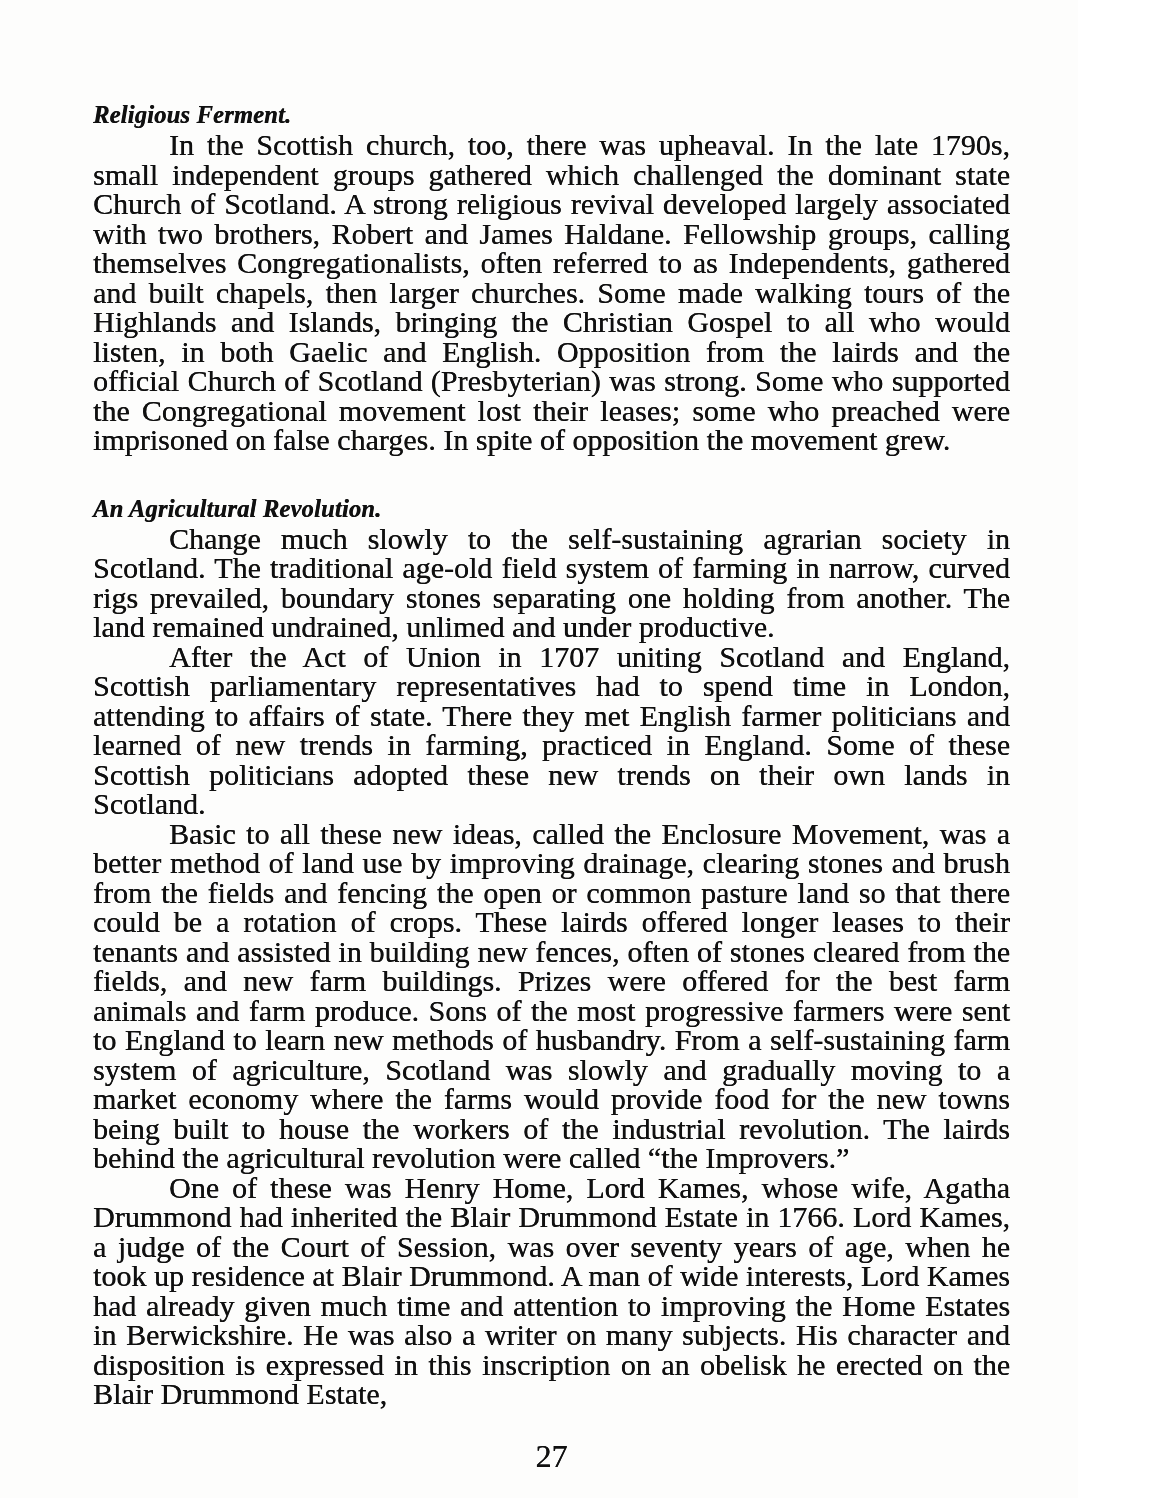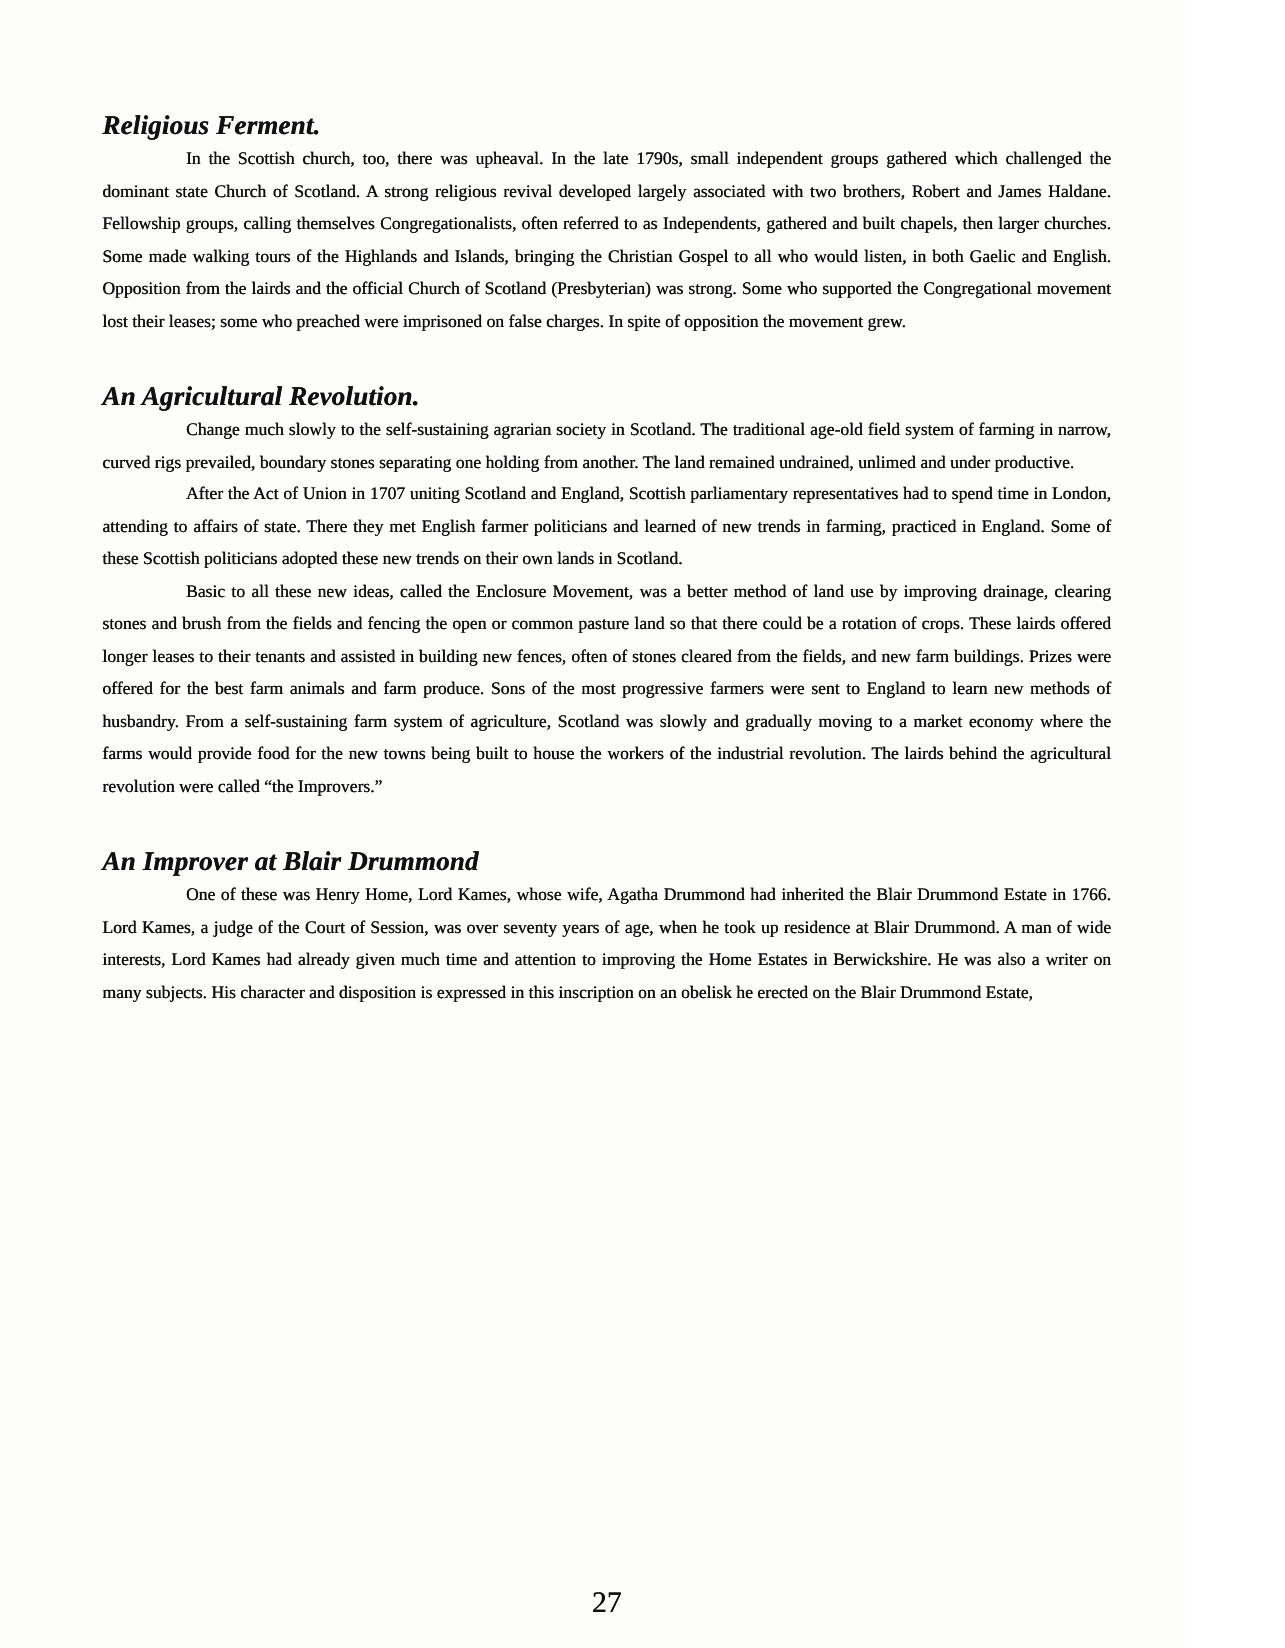--- a/index.html
+++ b/index.html
@@ -34,41 +34,41 @@
     letter-spacing: 0.2px;
     text-shadow: 0.4px 0 0 currentColor;
   }
   section:first-child .heading {
     margin-top: 100px;
   }
   section + section .heading {
     margin-top: 39px;
   }
   .body-par {
-    font-size: 16px;
+    font-size: 30px;
     line-height: 29.5px;
     text-align: justify;
     text-indent: 76px;
     text-shadow: 0.3px 0 0 currentColor;
   }
   .quote {
     margin-top: 27px;
     margin-left: 79px;
     font-style: italic;
     font-size: 24.5px;
     line-height: 32.5px;
     text-shadow: 0.35px 0 0 currentColor;
   }
   .page-number {
     position: absolute;
     top: 1441px;
     left: 93px;
     width: 917px;
     text-align: center;
-    font-size: 27px;
+    font-size: 32px;
     line-height: 30px;
     text-shadow: 0.3px 0 0 currentColor;
   }
 </style>
 </head>
 <body>
 
 <div class="page">
   <main class="content">
 
@@ -78,20 +78,19 @@
     </section>
 
     <section>
       <h2 class="heading">An Agricultural Revolution.</h2>
       <p class="body-par">Change much slowly to the self-sustaining agrarian society in Scotland.  The traditional age-old field system of farming in narrow, curved rigs prevailed, boundary stones separating one holding from another.  The land remained undrained, unlimed and under productive.</p>
       <p class="body-par">After the Act of Union in 1707 uniting Scotland and England, Scottish parliamentary representatives had to spend time in London, attending to affairs of state.  There they met English farmer politicians and learned of new trends in farming, practiced in England.  Some of these Scottish politicians adopted these new trends on their own lands in Scotland.</p>
       <p class="body-par">Basic to all these new ideas, called the Enclosure Movement, was a better method of land use by improving drainage, clearing stones and brush from the fields and fencing the open or common pasture land so that there could be a rotation of crops. These lairds offered longer leases to their tenants and assisted in building new fences, often of stones cleared from the fields, and new farm buildings.  Prizes were offered for the best farm animals and farm produce.  Sons of the most progressive farmers were sent to England to learn new methods of husbandry. From a self-sustaining farm system of agriculture, Scotland was slowly and gradually moving to a market economy where the farms would provide food for the new towns being built to house the workers of the industrial revolution. The lairds behind the agricultural revolution were called “the Improvers.”</p>
     </section>
 
     <section>
-      <h2 class="heading">An Improver at Blair Drummond</h2>
       <p class="body-par">One of these was Henry Home, Lord Kames, whose wife, Agatha Drummond had inherited the Blair Drummond Estate in 1766. Lord Kames, a judge of the Court of Session, was over seventy years of age, when he took up residence at Blair Drummond.  A man of wide interests, Lord Kames had already given much time and attention to improving the Home Estates in Berwickshire.  He was also a writer on many subjects.  His character and disposition is expressed in this inscription on an obelisk he erected on the Blair Drummond Estate,</p>
     </section>
 
   </main>
 
   <div class="page-number">27</div>
 </div>
 
 </body></html>

